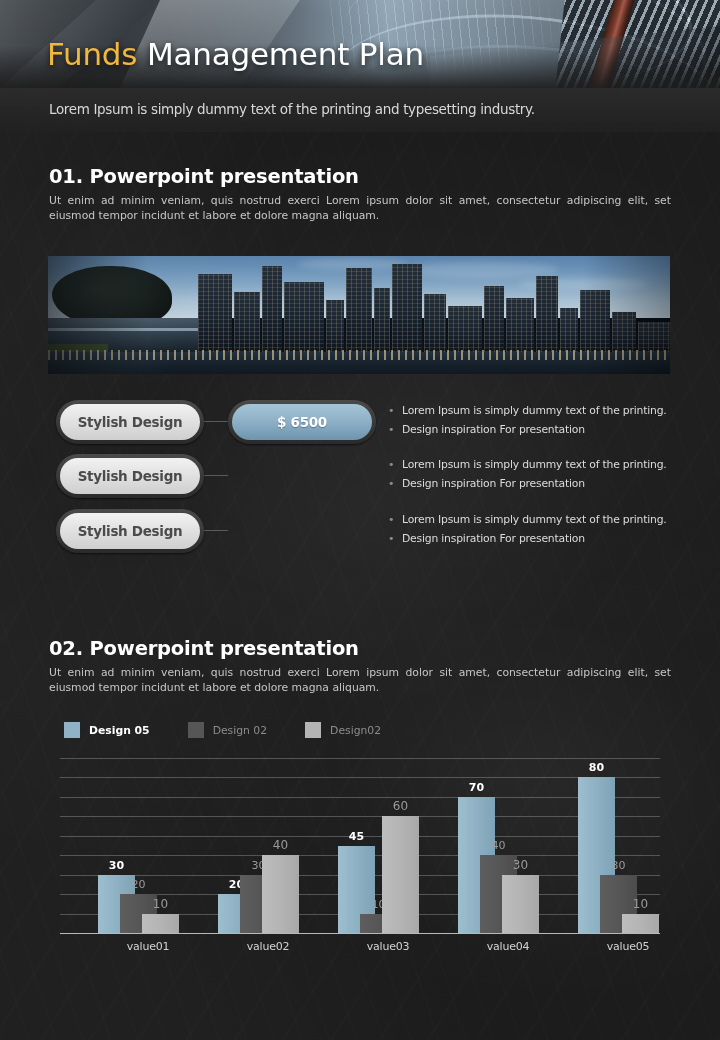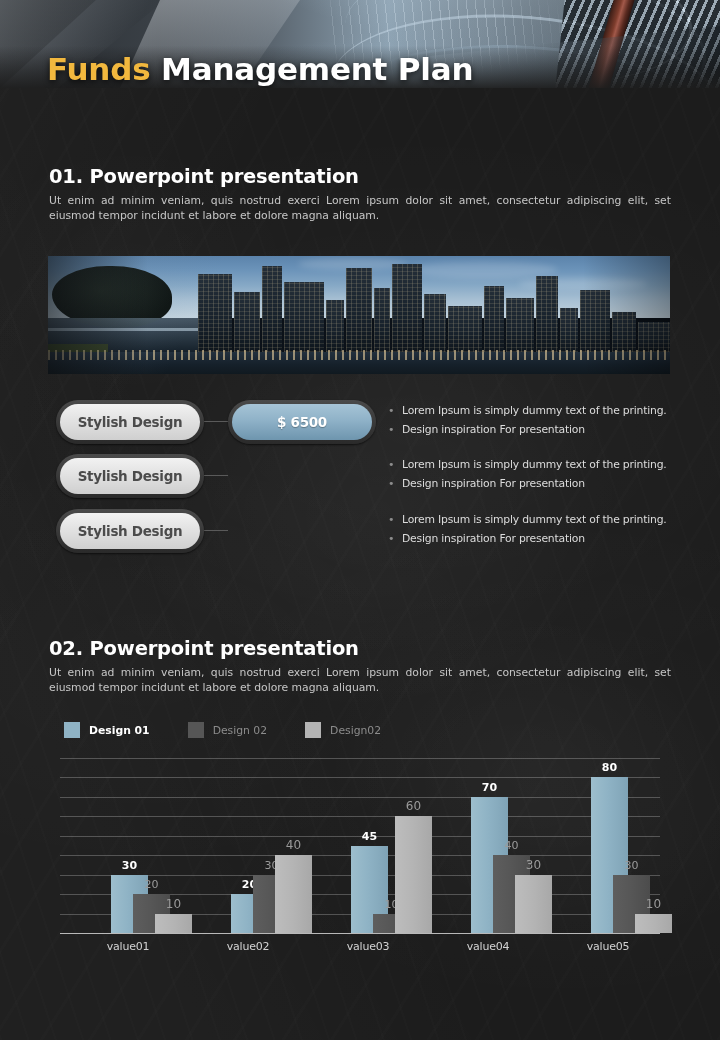--- a/index.html
+++ b/index.html
@@ -85,22 +85,22 @@
       background:linear-gradient(120deg, rgba(10,12,14,.85) 0%, rgba(10,12,14,0) 52%);
       clip-path:polygon(0 0,96px 0,0 88px);}
   .f4{left:430px;top:26px;width:290px;height:62px;
       background:linear-gradient(100deg, rgba(170,190,206,.30), rgba(10,14,18,.35));
       clip-path:polygon(0 30px,290px 0,290px 62px,0 62px);}
   .hero-fade{
     position:absolute;inset:0;
     background:linear-gradient(180deg, rgba(16,20,24,0) 52%, rgba(22,22,22,.55) 82%, rgba(28,28,28,.92) 100%);
   }
   .hero-title{
-    position:absolute;left:47px;top:51px;
-    font-size:31px;font-weight:700;letter-spacing:-.2px;
+    position:absolute;left:47px;top:36px;
+    font-size:31px;font-weight:400;letter-spacing:-.2px;
     white-space:nowrap;
     text-shadow:0 2px 6px rgba(0,0,0,.75);
   }
   .t-accent{color:#f2b83e;}
   .t-white{color:#ffffff;}
 
   
   .subband{
     position:absolute;left:0;top:88px;width:720px;height:44px;
     background:linear-gradient(180deg, rgba(44,44,44,.92), rgba(33,33,33,.92));
@@ -190,35 +190,35 @@
   .legend-item{display:flex;align-items:center;margin-right:38px;}
   .legend-swatch{width:16px;height:16px;margin-right:9px;flex:0 0 16px;}
   .legend-label{font-size:10.8px;white-space:nowrap;}
   .lg0 .legend-label{color:#ffffff;font-weight:700;}
   .lg1 .legend-label,.lg2 .legend-label{color:#8c8c8c;}
 
   .chart{position:absolute;left:60px;top:758px;width:600px;height:176px;}
   .grid-line{position:absolute;left:0;width:600px;height:1px;background:rgba(208,208,208,.30);}
   .axis-base{position:absolute;left:0;bottom:0;width:600px;height:1px;background:rgba(225,225,225,.72);}
   .group{position:absolute;bottom:1px;height:175px;}
-  .bar{position:absolute;bottom:0;width:37px;margin-left:13px;}
+  .bar{position:absolute;bottom:0;width:37px;}
   .bar .blabel{
     position:absolute;left:50%;transform:translateX(-50%);
     bottom:100%;margin-bottom:3px;
     font-size:11px;font-weight:700;white-space:nowrap;
   }
   .b0{background:linear-gradient(90deg,#9dbecd 0%,#8fb3c5 45%,#7fa3b6 100%);left:0;}
   .b1{background:linear-gradient(90deg,#5e5e5e 0%,#565656 50%,#4c4c4c 100%);left:22px;}
   .b2{background:linear-gradient(90deg,#bdbdbd 0%,#b4b4b4 50%,#a8a8a8 100%);left:44px;}
   .b0 .blabel{color:#ffffff;}
   .b1 .blabel{color:#9a9a9a;font-weight:400;font-size:11px;}
   .b2 .blabel{color:#9a9a9a;font-weight:400;font-size:12px;}
   .xlabels{position:absolute;left:60px;top:940px;width:600px;height:18px;}
   .xlabel{position:absolute;font-size:11px;color:#d2d2d2;white-space:nowrap;
-    transform:translateX(-50%);letter-spacing:-.2px;}
+    transform:translateX(-50%);letter-spacing:-.2px;margin-left:20px;}
 </style>
 </head>
 <body>
 
 <div class="page">
   <div class="bg-streaks"></div>
   <div class="bg-blob blob-a"></div>
   <div class="bg-blob blob-b"></div>
   <div class="bg-blob blob-c"></div>
 
@@ -232,20 +232,23 @@
     <div class="hero-blinds"></div>
     <div class="hero-column"></div>
     <div class="hero-facet f3"></div>
     <div class="hero-facet f1"></div>
     <div class="hero-facet f2"></div>
     <div class="hero-facet f4"></div>
     <div class="hero-fade"></div>
     <div class="hero-title"><span class="t-accent">Funds</span> <span class="t-white">Management Plan</span></div>
   </div>
 
+  <div class="subband">
+    <div class="txt">Lorem Ipsum is simply dummy text of the printing and typesetting industry.</div>
+  </div>
 
   <div class="section-title" style="top:165px">01. Powerpoint presentation</div>
   <div class="section-body" style="top:194px">Ut enim ad minim veniam, quis nostrud exerci   Lorem ipsum dolor sit amet, consectetur adipiscing elit, set eiusmod tempor incidunt et labore et dolore magna aliquam.</div>
 
   <div class="city">
     <div class="sky"></div>
     <div class="cloud c1"></div>
     <div class="cloud c2"></div>
     <div class="cloud c3"></div>
     <div class="bldg" style="left:150px;width:34px;height:78px;"></div>
@@ -327,21 +330,21 @@
         </div>
     </div>
   </div>
 
   <div class="section-title" style="top:637px">02. Powerpoint presentation</div>
   <div class="section-body" style="top:666px">Ut enim ad minim veniam, quis nostrud exerci   Lorem ipsum dolor sit amet, consectetur adipiscing elit, set eiusmod tempor incidunt et labore et dolore magna aliquam.</div>
 
   <div class="legend">
       <div class="legend-item lg0">
         <span class="legend-swatch" style="background: rgb(143, 179, 197);"></span>
-        <span class="legend-label">Design 01</span>
+        <span class="legend-label">Design 05</span>
       </div>
       <div class="legend-item lg1">
         <span class="legend-swatch" style="background: rgb(86, 86, 86);"></span>
         <span class="legend-label">Design 02</span>
       </div>
       <div class="legend-item lg2">
         <span class="legend-swatch" style="background: rgb(180, 180, 180);"></span>
         <span class="legend-label">Design02</span>
       </div>
     </div>

